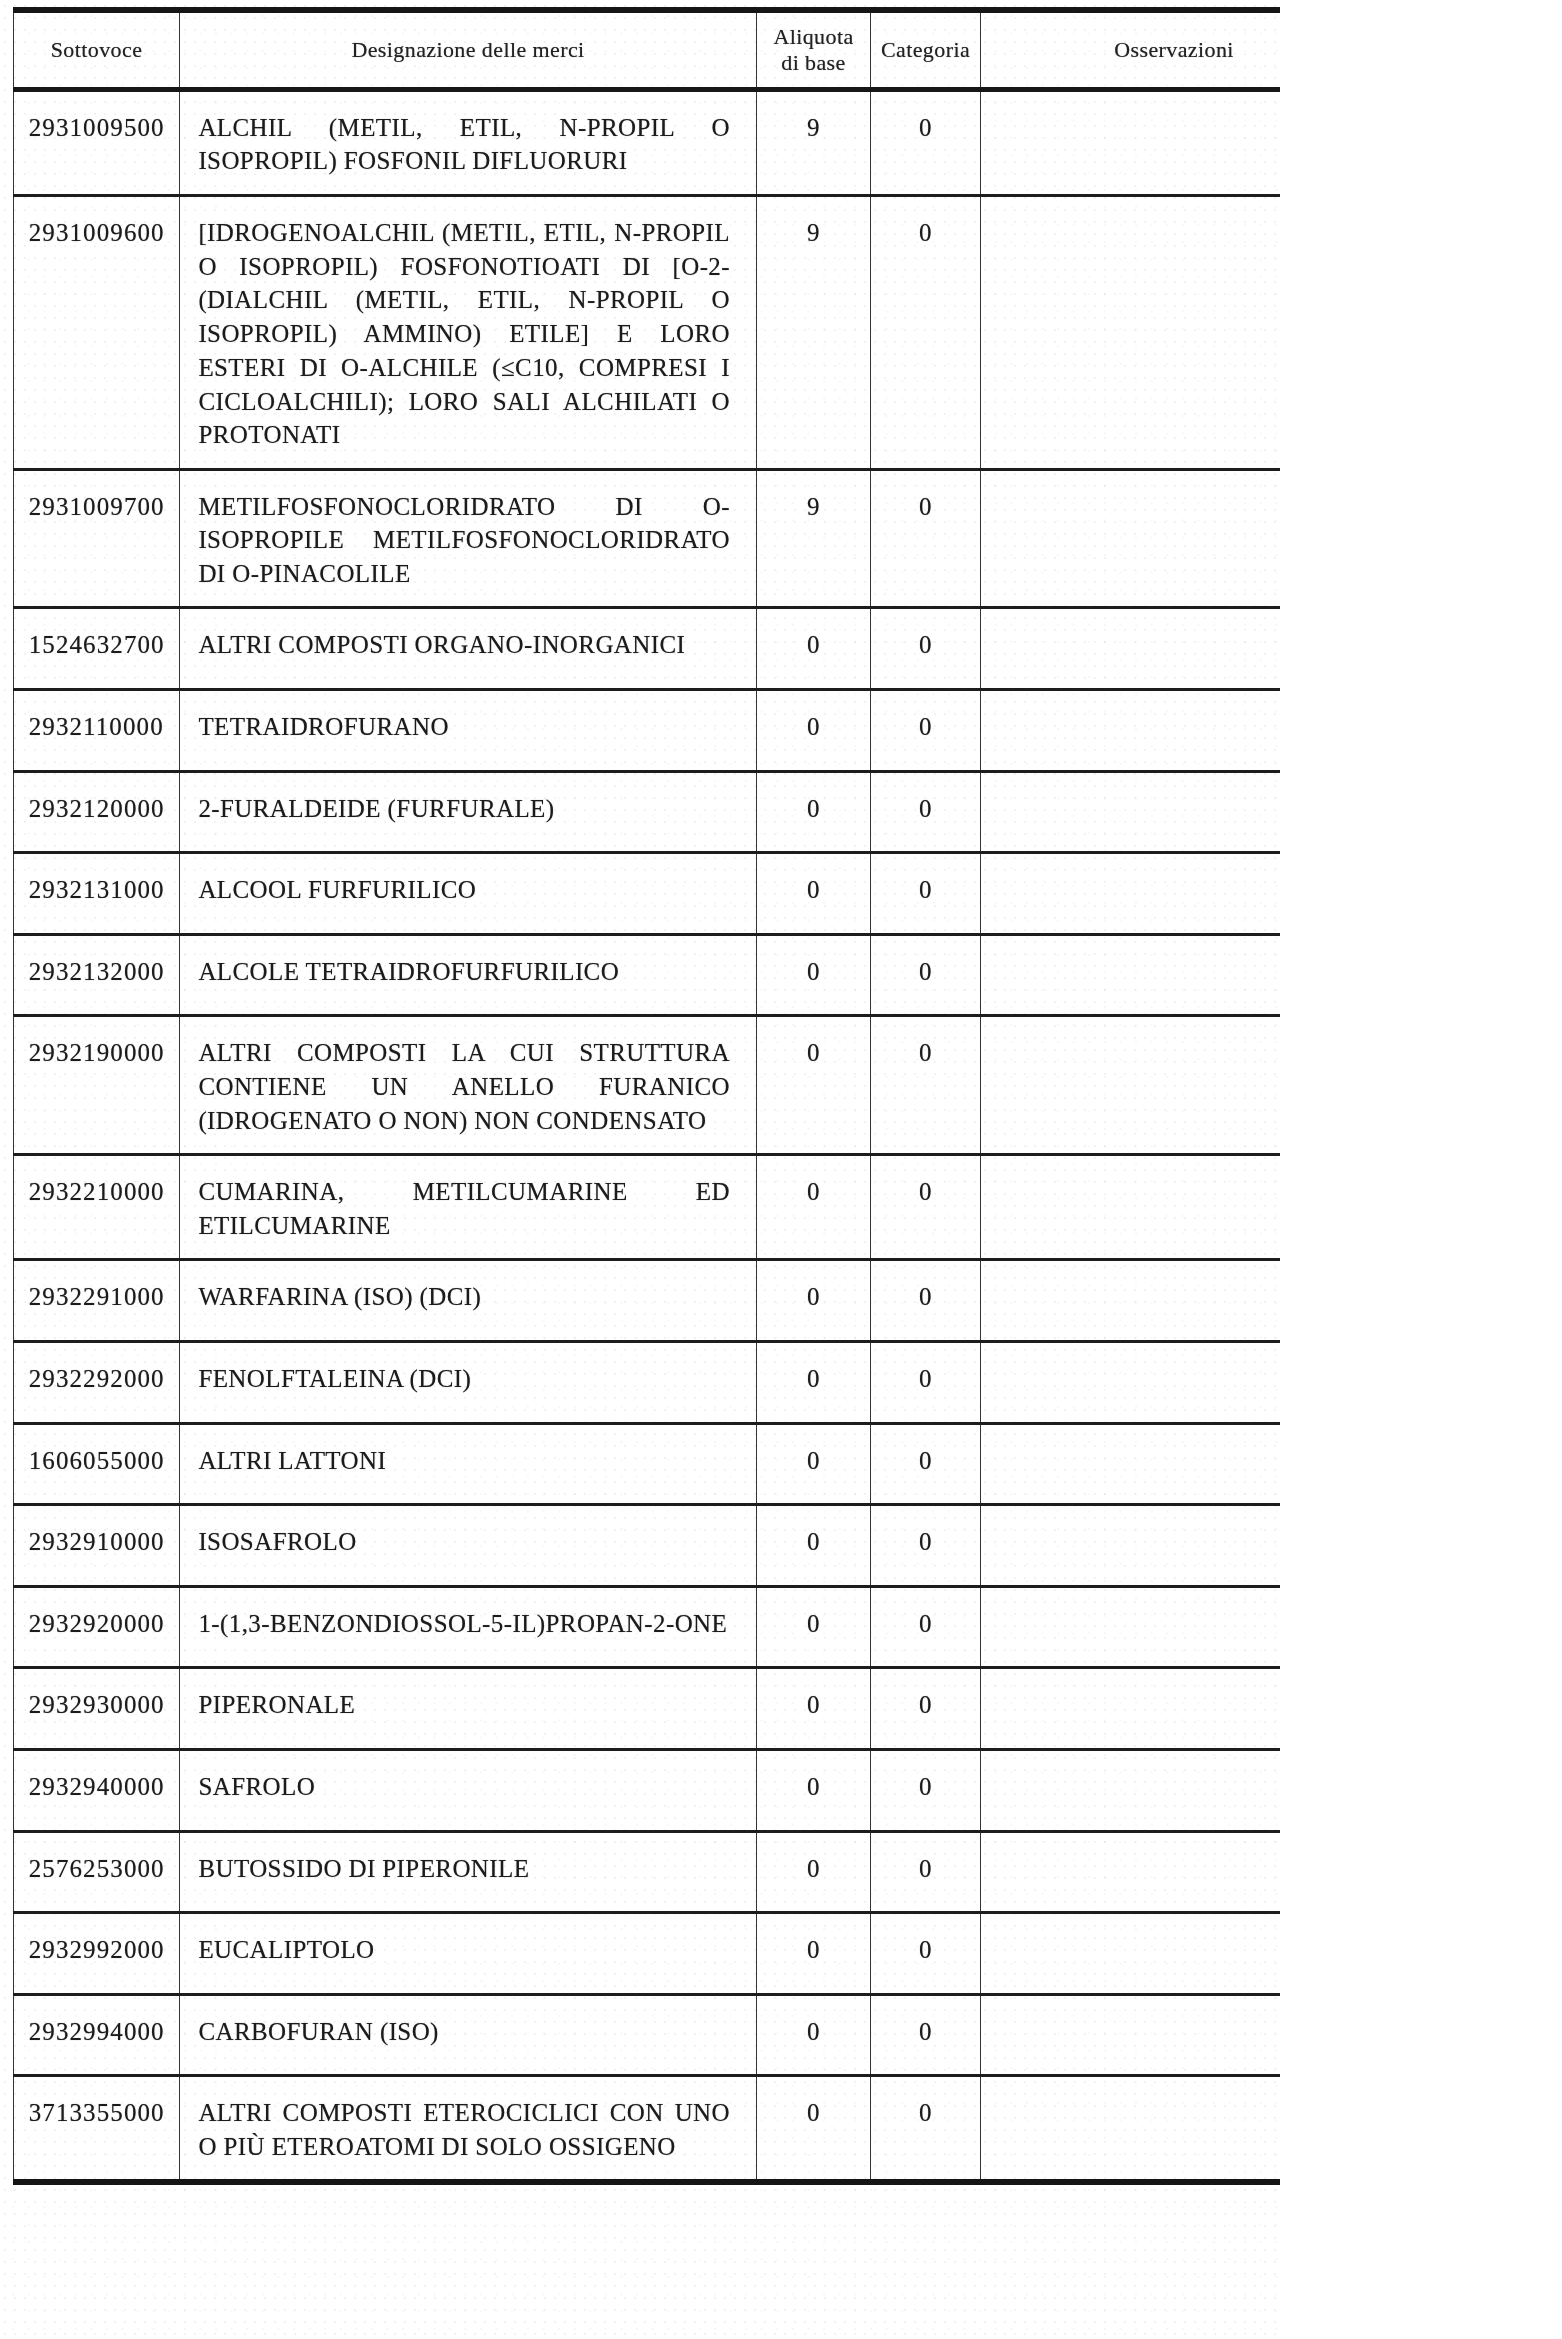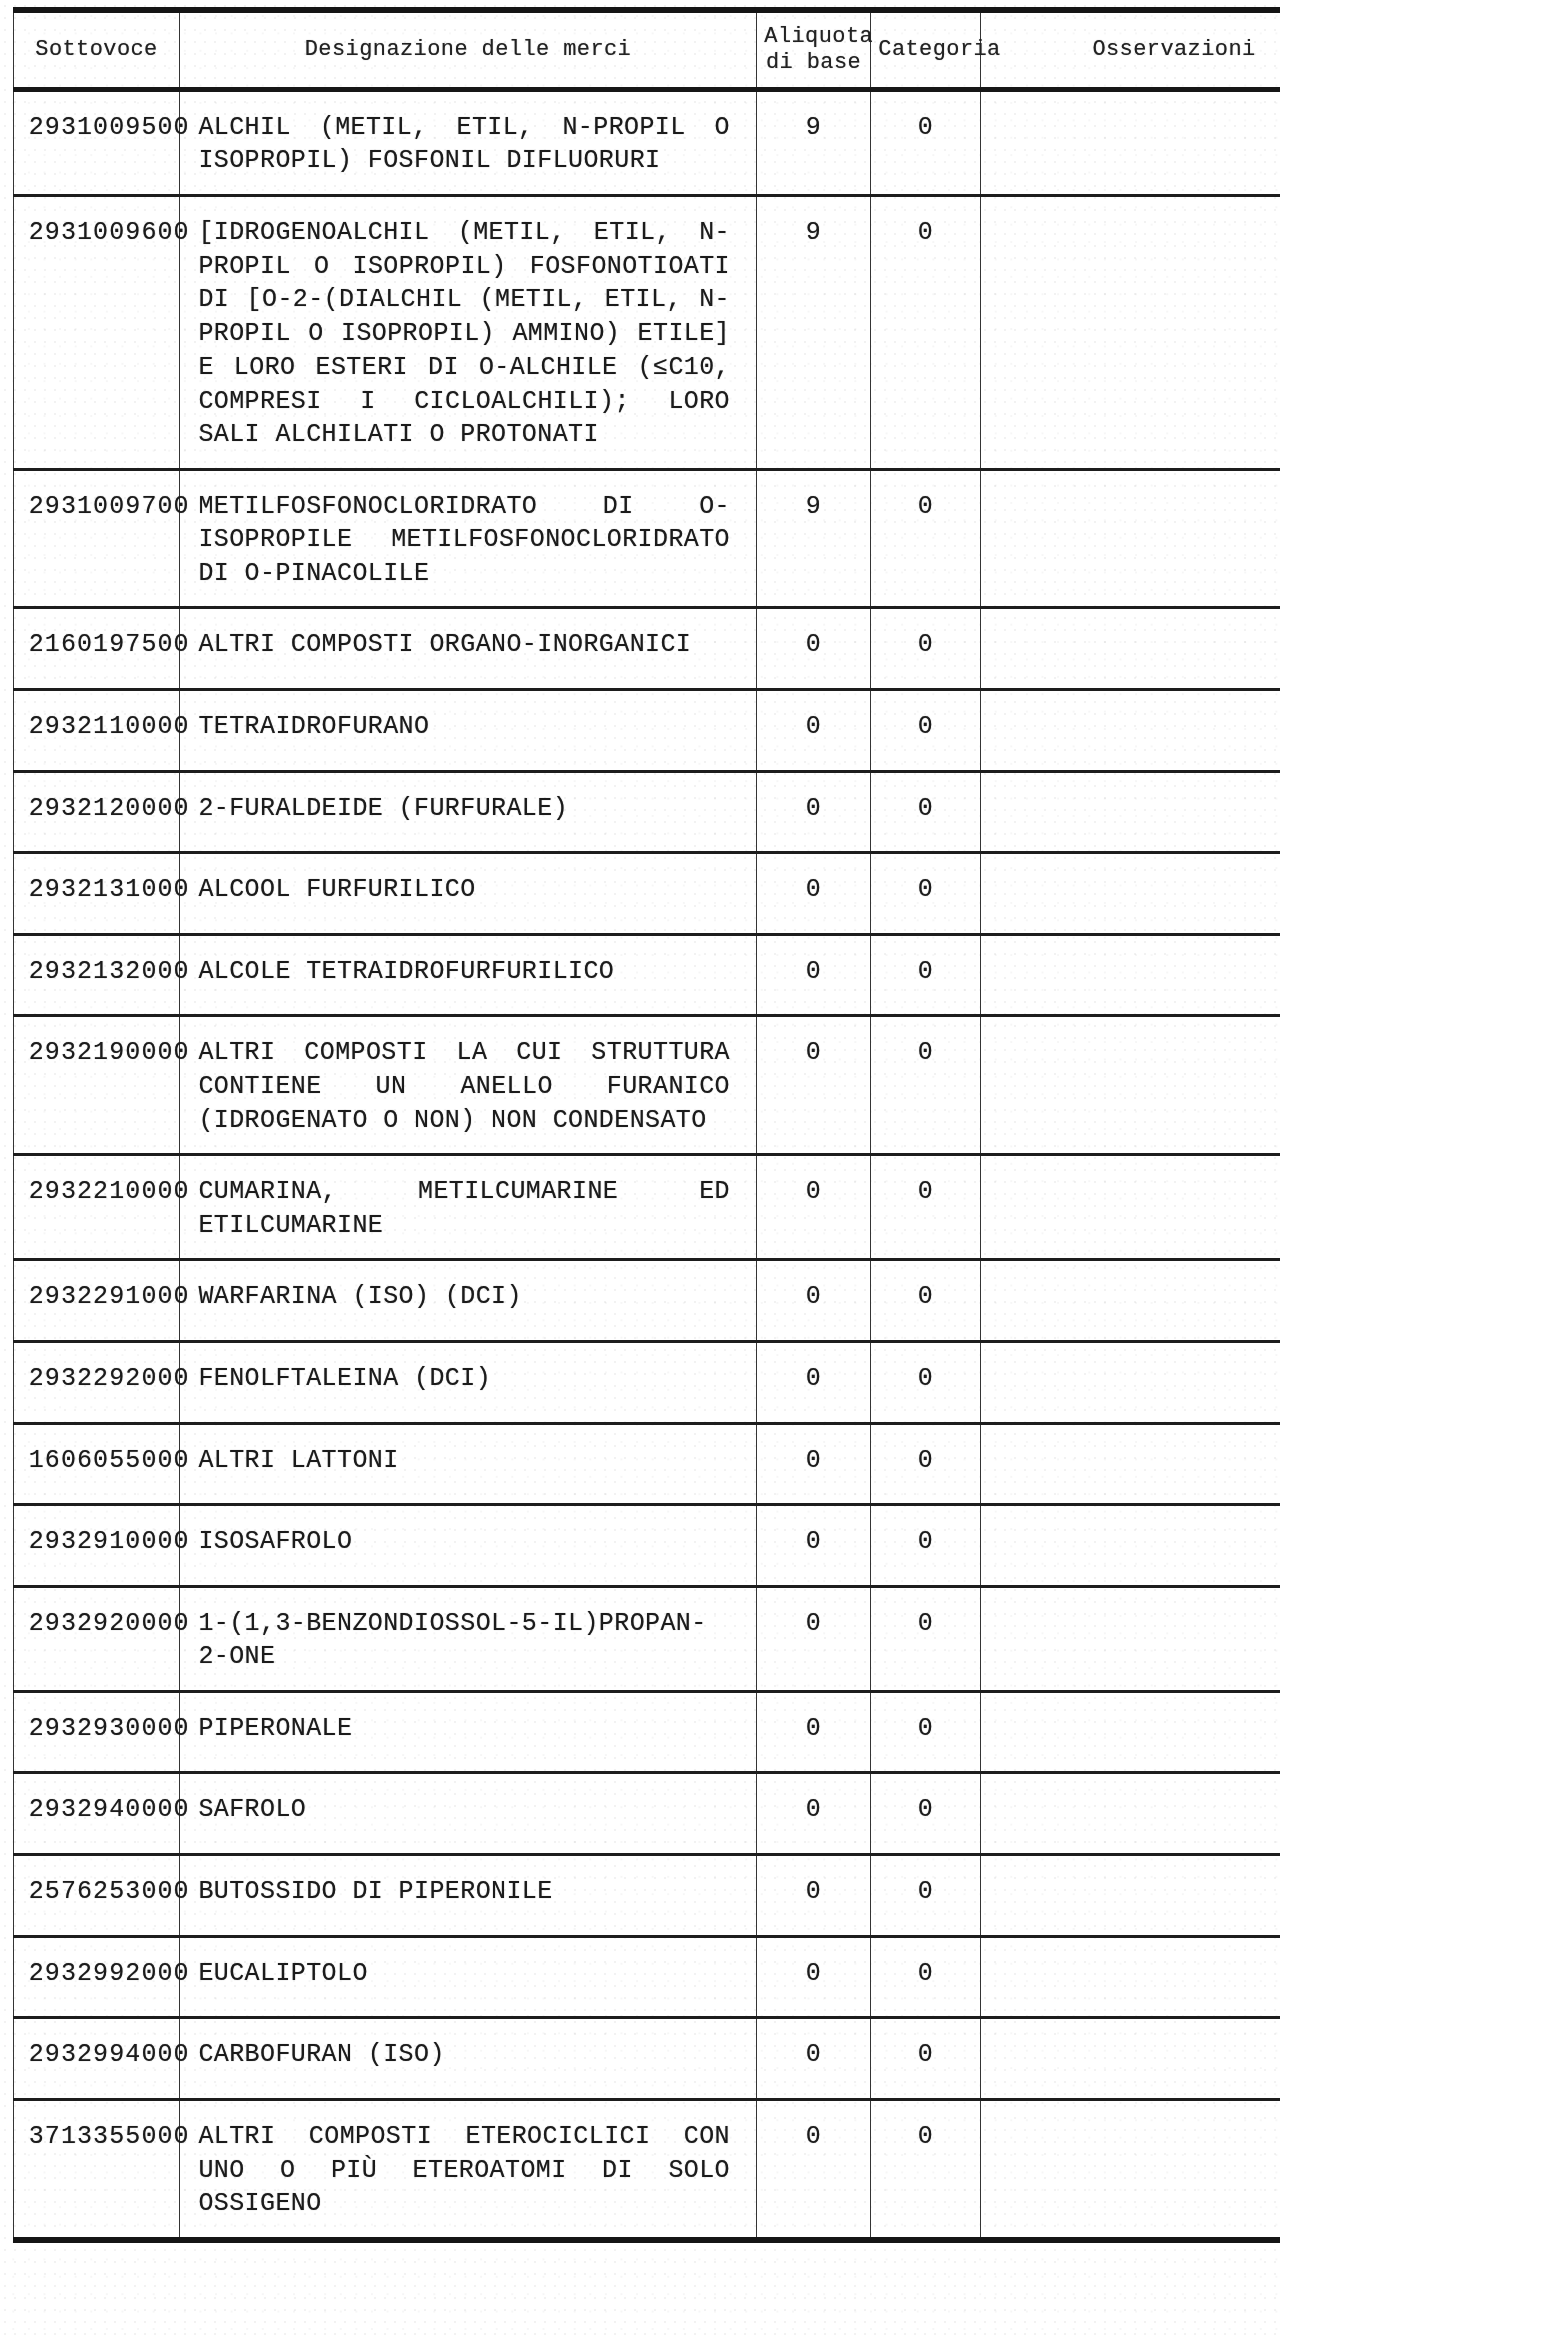--- a/index.html
+++ b/index.html
@@ -18,21 +18,20 @@
     width: 1280px;
     height: 2340px;
     background-color: #ffffff;
     
     background-image:
       radial-gradient(rgba(0,0,0,0.05) 0.9px, transparent 1.2px),
       radial-gradient(rgba(0,0,0,0.035) 0.9px, transparent 1.2px);
     background-size: 10px 12px, 15.6px 17.4px;
     background-position: 0 0, 5.5px 7.3px;
     overflow: hidden;
-    font-family: Liberation Mono, monospace;
   }
   table.tariff-table {
     position: absolute;
     left: 13px;
     top: 7.3px;
     width: 1545px;
     border-collapse: collapse;
     table-layout: fixed;
     border-left: 1.8px solid #3a3a3a;
     border-right: 1.8px solid #3a3a3a;
@@ -134,21 +133,21 @@
         <tr>
     <td class="c-code">2931009700</td>
     <td class="c-desc">METILFOSFONOCLORIDRATO DI O-ISOPROPILE METILFOSFONOCLORIDRATO DI O-PINACOLILE</td>
     <td class="c-num">9</td>
     <td class="c-num">0</td>
     <td class="c-notes"></td>
     <td class="c-sea"></td>
     <td class="c-spfp"></td>
   </tr>
         <tr>
-    <td class="c-code">2160197500</td>
+    <td class="c-code">1524632700</td>
     <td class="c-desc">ALTRI COMPOSTI ORGANO-INORGANICI</td>
     <td class="c-num">0</td>
     <td class="c-num">0</td>
     <td class="c-notes"></td>
     <td class="c-sea"></td>
     <td class="c-spfp"></td>
   </tr>
         <tr>
     <td class="c-code">2932110000</td>
     <td class="c-desc">TETRAIDROFURANO</td>

